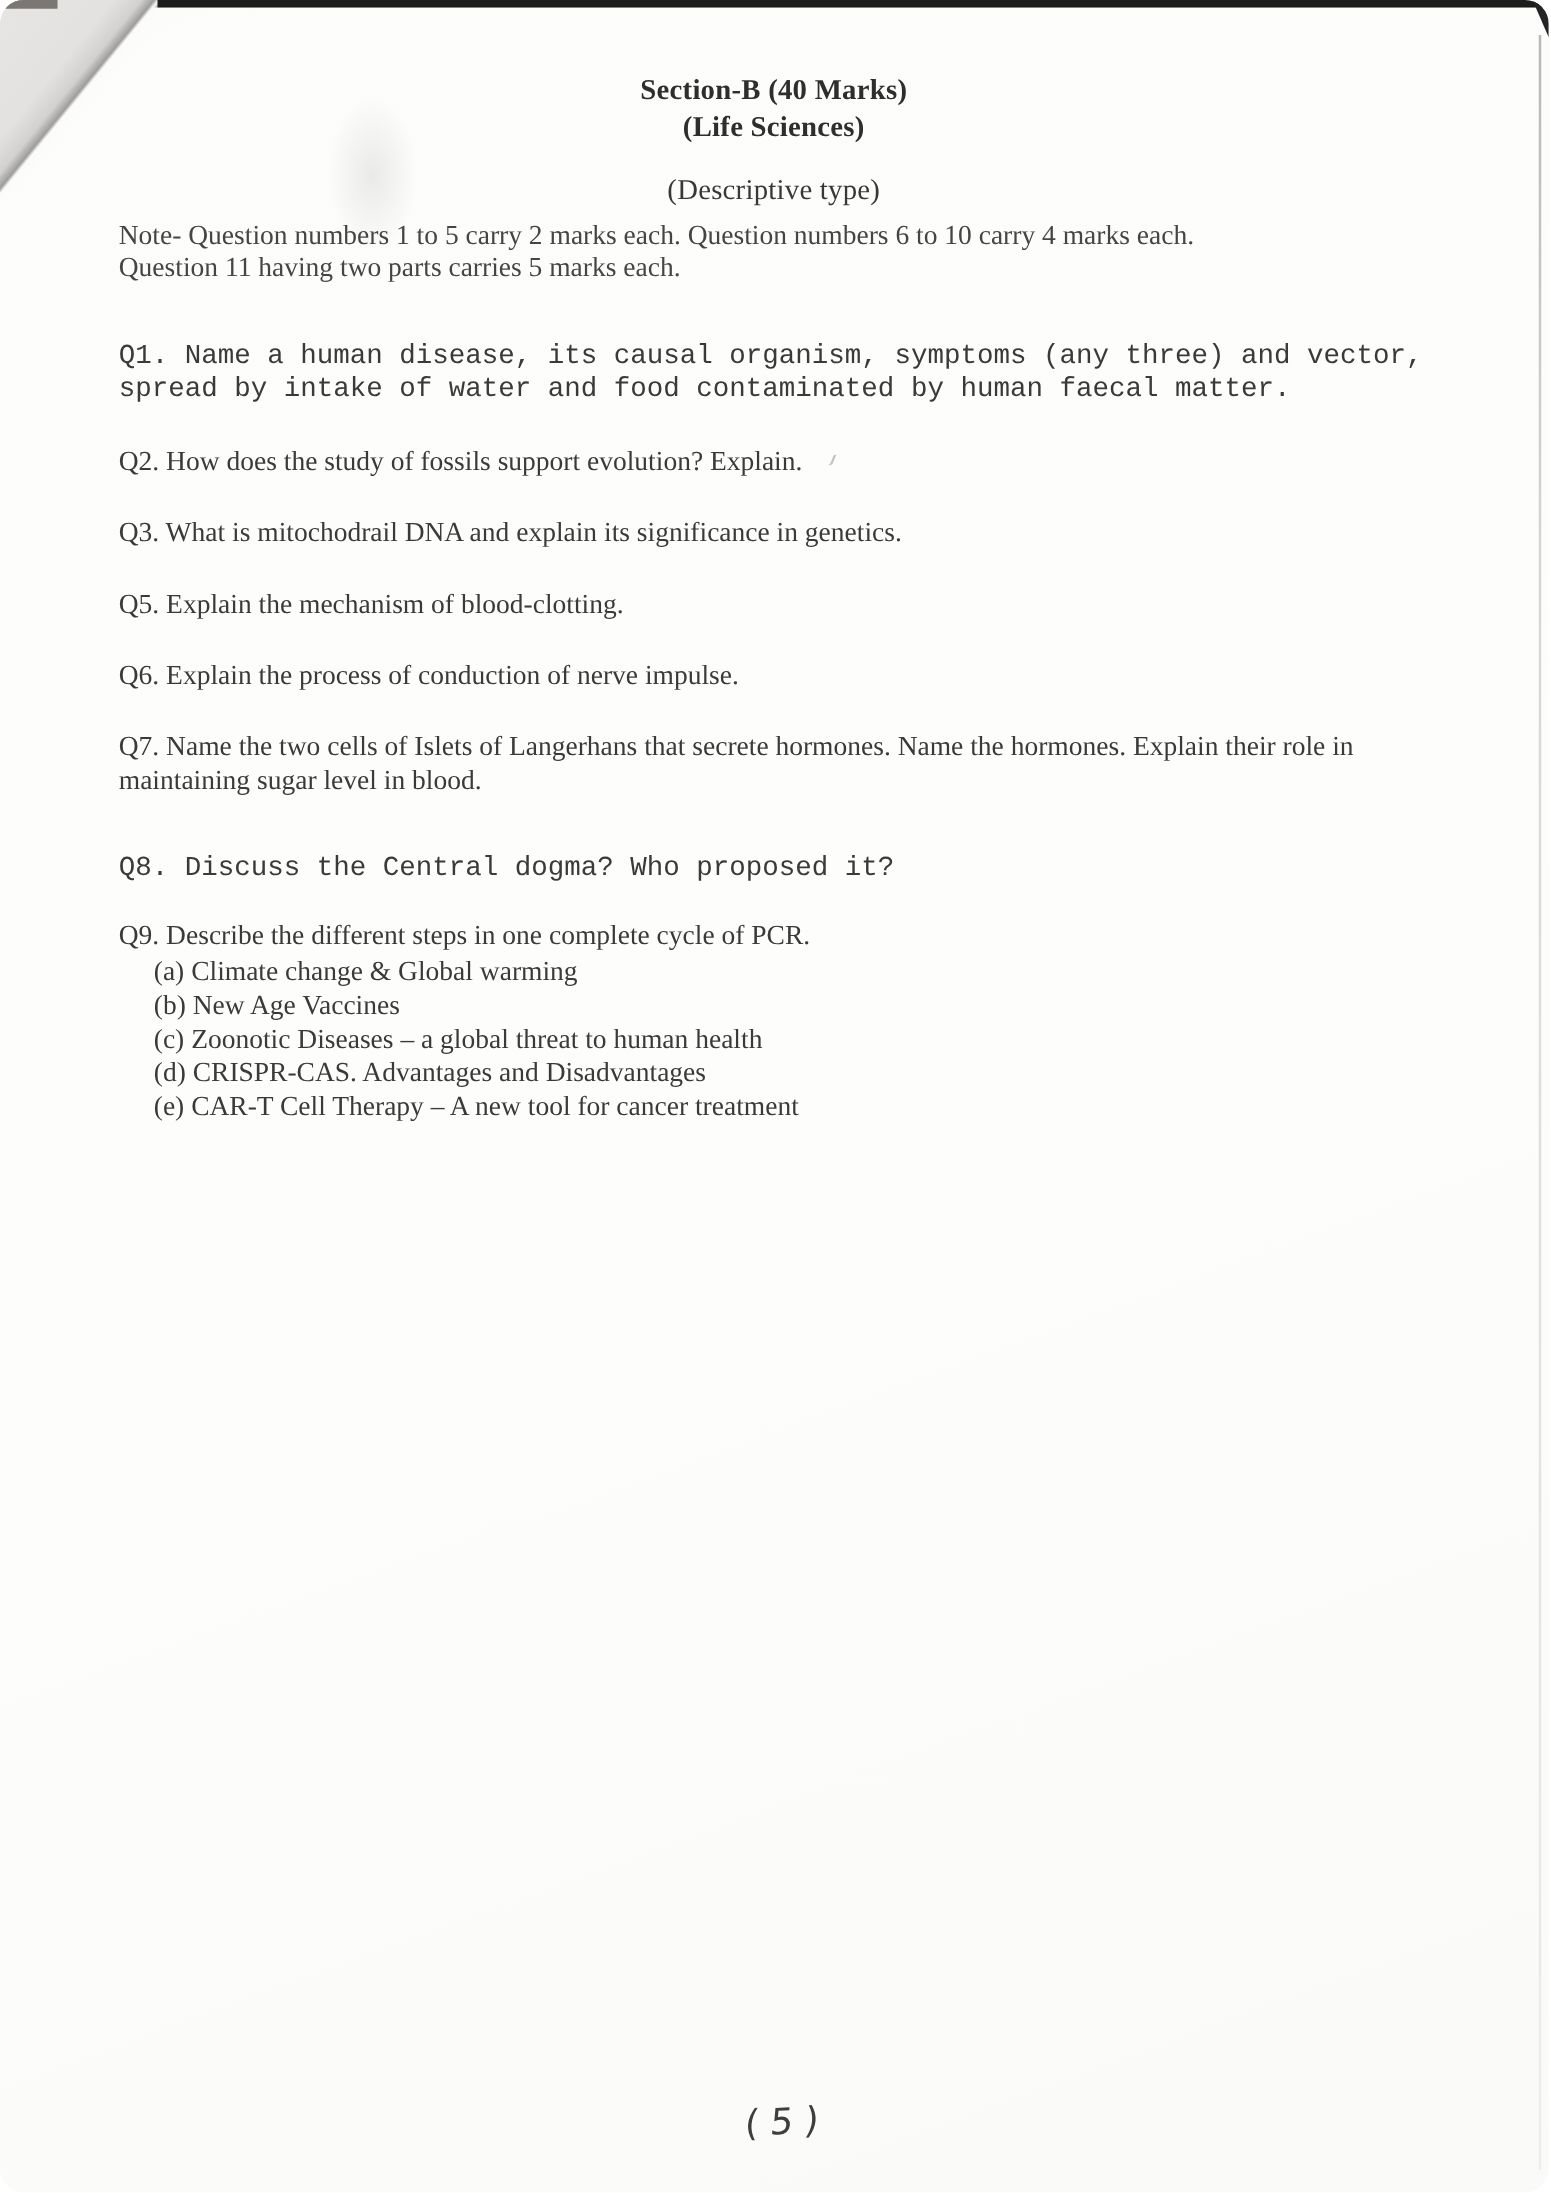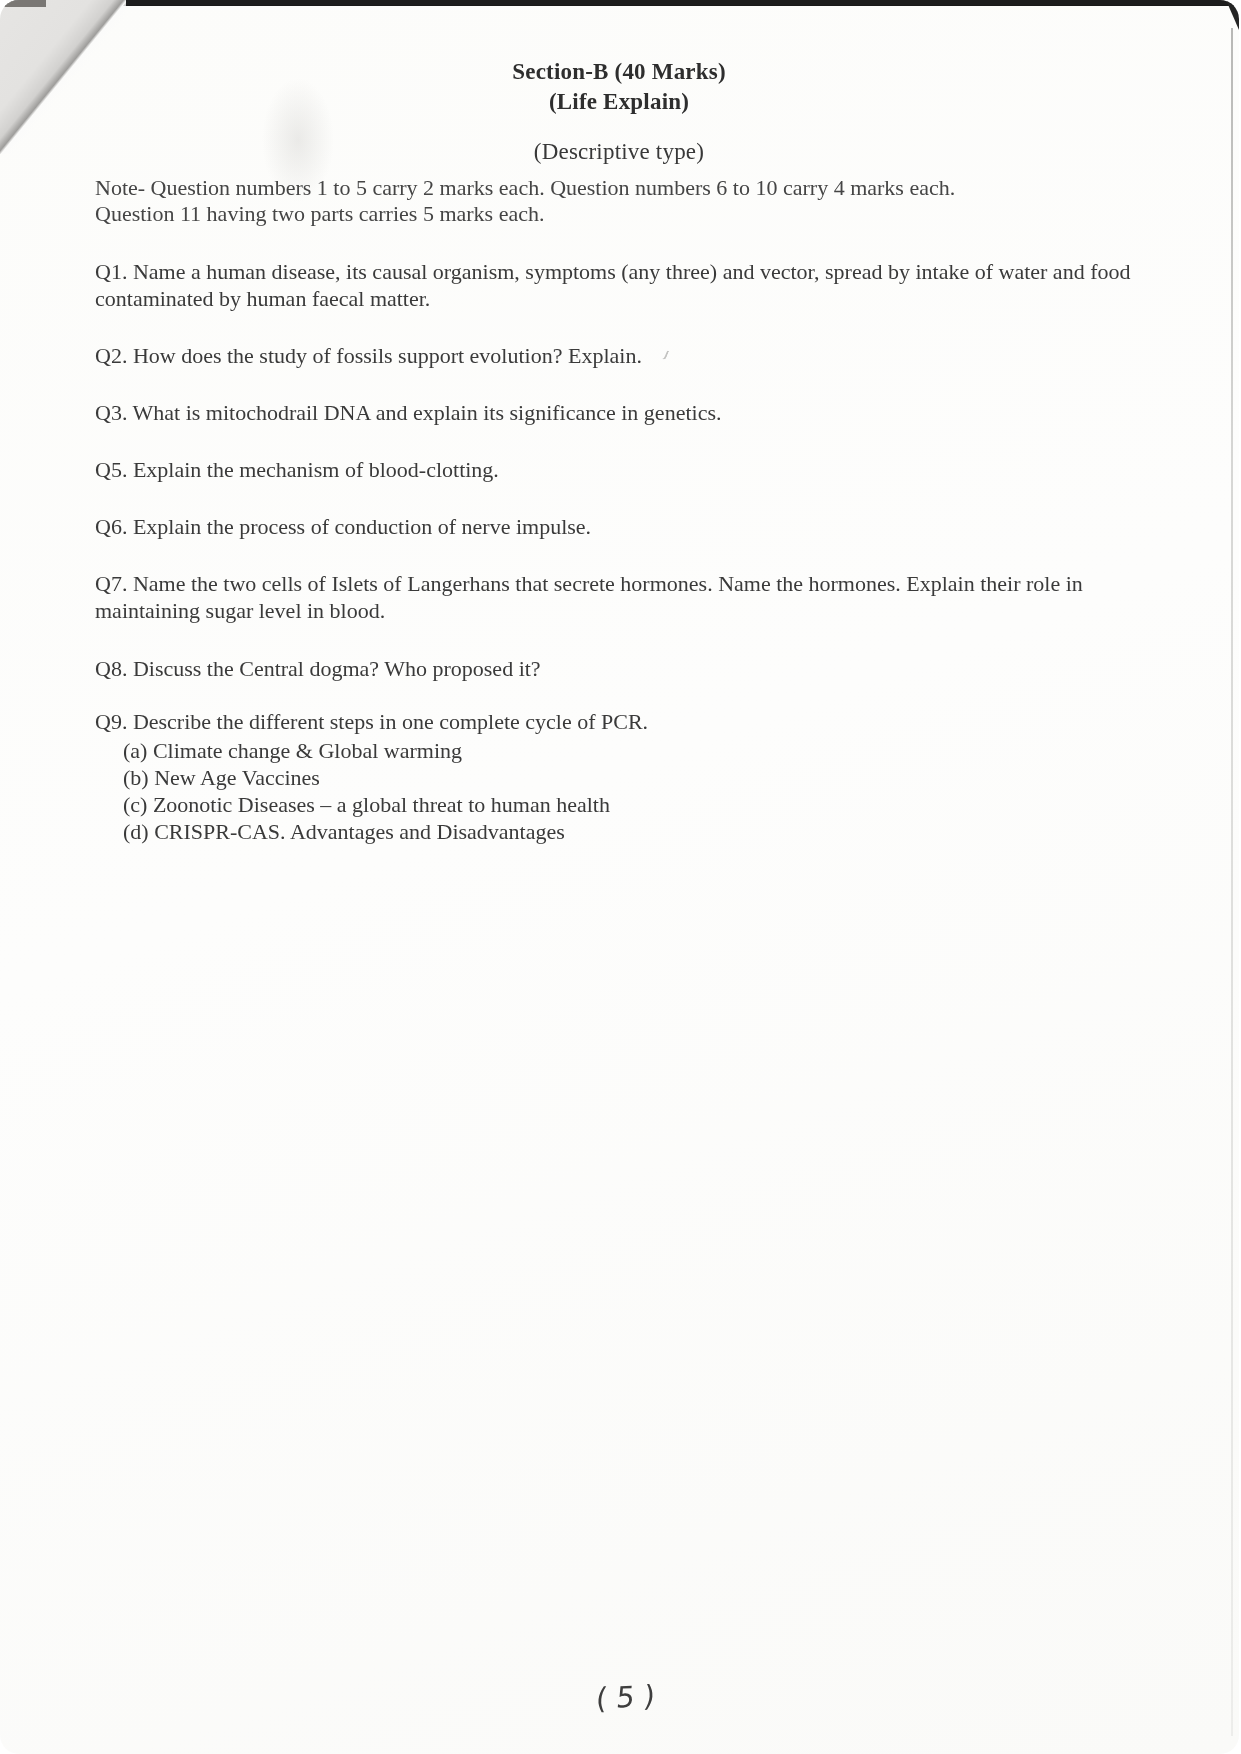--- a/index.html
+++ b/index.html
@@ -107,21 +107,21 @@
   .note {
     margin: 8px 0 0 0;
     line-height: 26px;
     color: #454545;
   }
   .q {
     margin: 30px 0 0 0;
   }
   .gap24 { margin-top: 24px; }
   .gap26 { margin-top: 26px; }
-  .gap31 { margin-top: 31px; }
+  .gap31 { margin-top: 44px; font-family: Liberation Mono, monospace; }
   .gap33 { }
   .gap34 { margin-top: 34px; }
   .em-u {
     font-weight: 700;
     text-decoration: underline;
   }
   .pen-mark {
     display: inline-block;
     width: 6px;
     height: 10px;
@@ -161,21 +161,21 @@
   <div class="corner-fold"></div>
   <div class="fold-top-shadow"></div>
   <div class="corner-tr"></div>
   <div class="right-line"></div>
   <div class="smudge"></div>
 
   <div class="content">
 
     <div class="title-block">
       <div class="title-line">Section-B (40 Marks)</div>
-      <div class="title-line">(Life Explain)</div>
+      <div class="title-line">(Life Sciences)</div>
       <div class="title-line light">(Descriptive type)</div>
     </div>
 
     <p class="note"><span>Note- Question numbers 1 to 5 carry 2 marks each. Question numbers 6 to 10 carry 4 marks each.</span><br><span>Question 11 having two parts carries 5 marks each.</span></p>
 
     <p class="q gap31">Q1.  Name a human disease, its causal organism, symptoms (any three) and vector, spread by intake of water and food contaminated by human faecal matter.</p>
 
     <p class="q gap33"><span>Q2. How does the study of fossils support evolution? Explain.</span><span class="pen-mark"></span></p>
 
     <p class="q">Q3. What is mitochodrail DNA and explain its significance in genetics.</p>
@@ -191,19 +191,20 @@
 
     <p class="q gap26">Q9. Describe the different steps in one complete cycle of PCR.</p>
 
 
 
     <div class="list">
       <div class="list-item">(a) Climate change &amp; Global warming</div>
       <div class="list-item">(b) New Age Vaccines</div>
       <div class="list-item">(c) Zoonotic Diseases – a global threat to human health</div>
       <div class="list-item">(d) CRISPR-CAS. Advantages and Disadvantages</div>
+      <div class="list-item">(e) CAR-T Cell Therapy – A new tool for cancer treatment</div>
     </div>
 
   </div>
 
   <div class="page-num">(5)</div>
 
 </div>
 
 </body></html>

